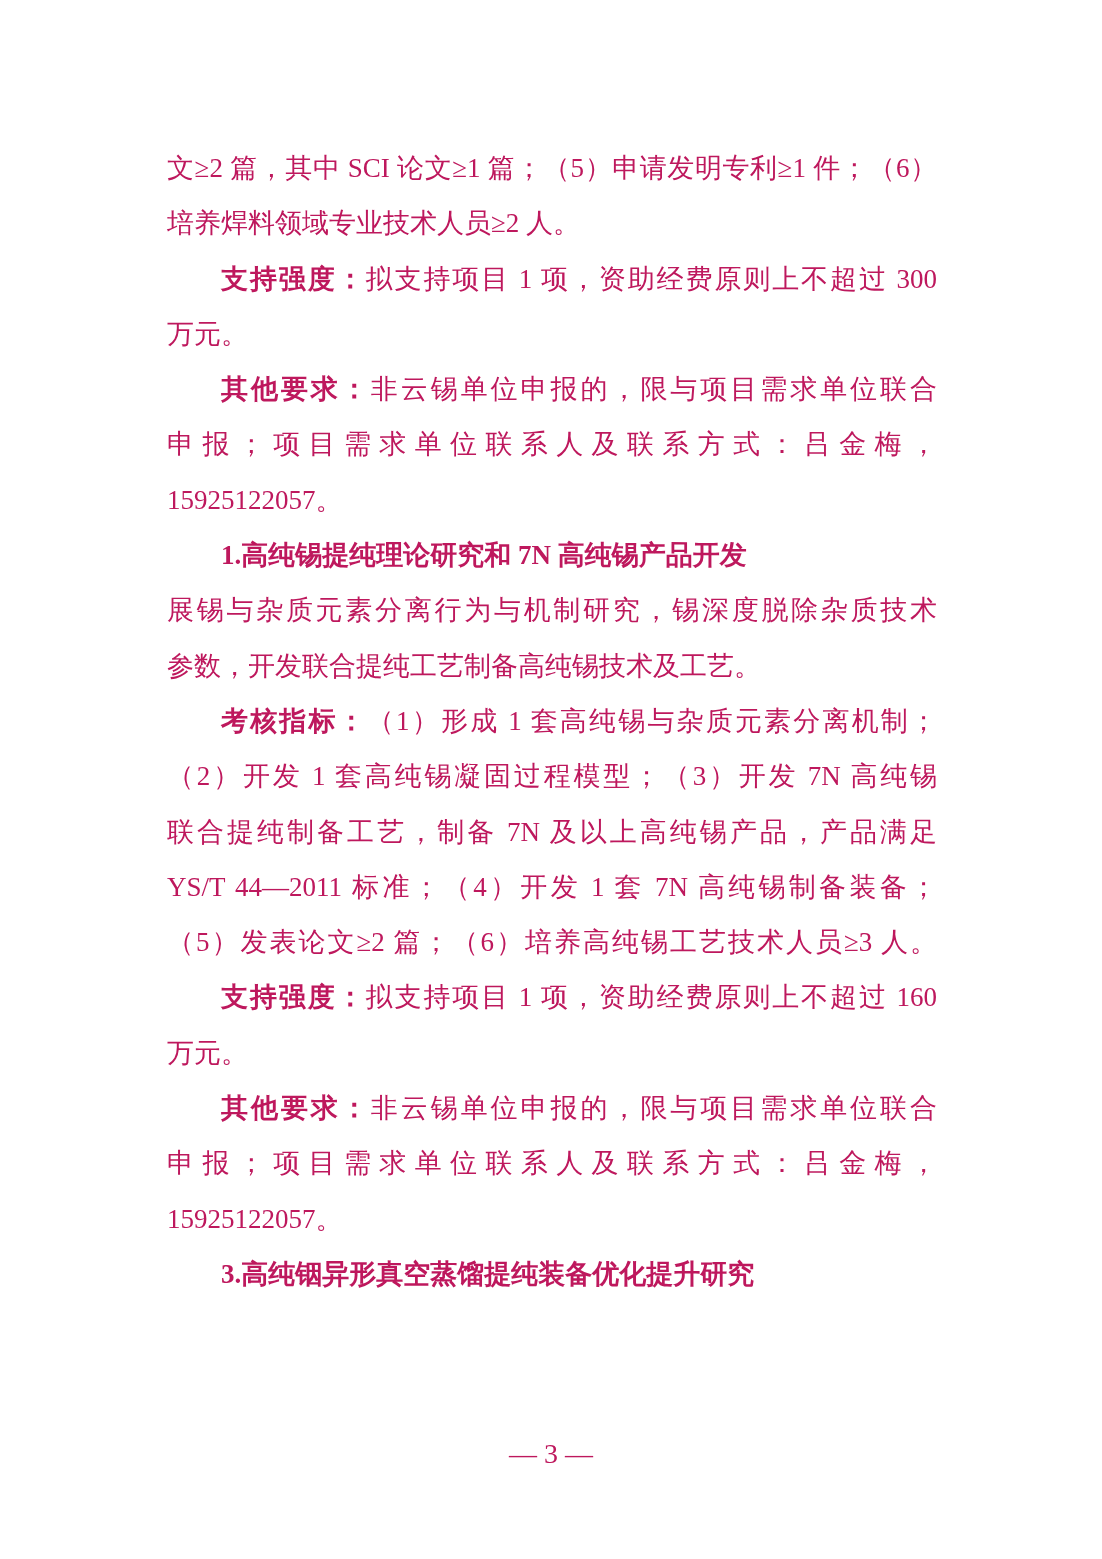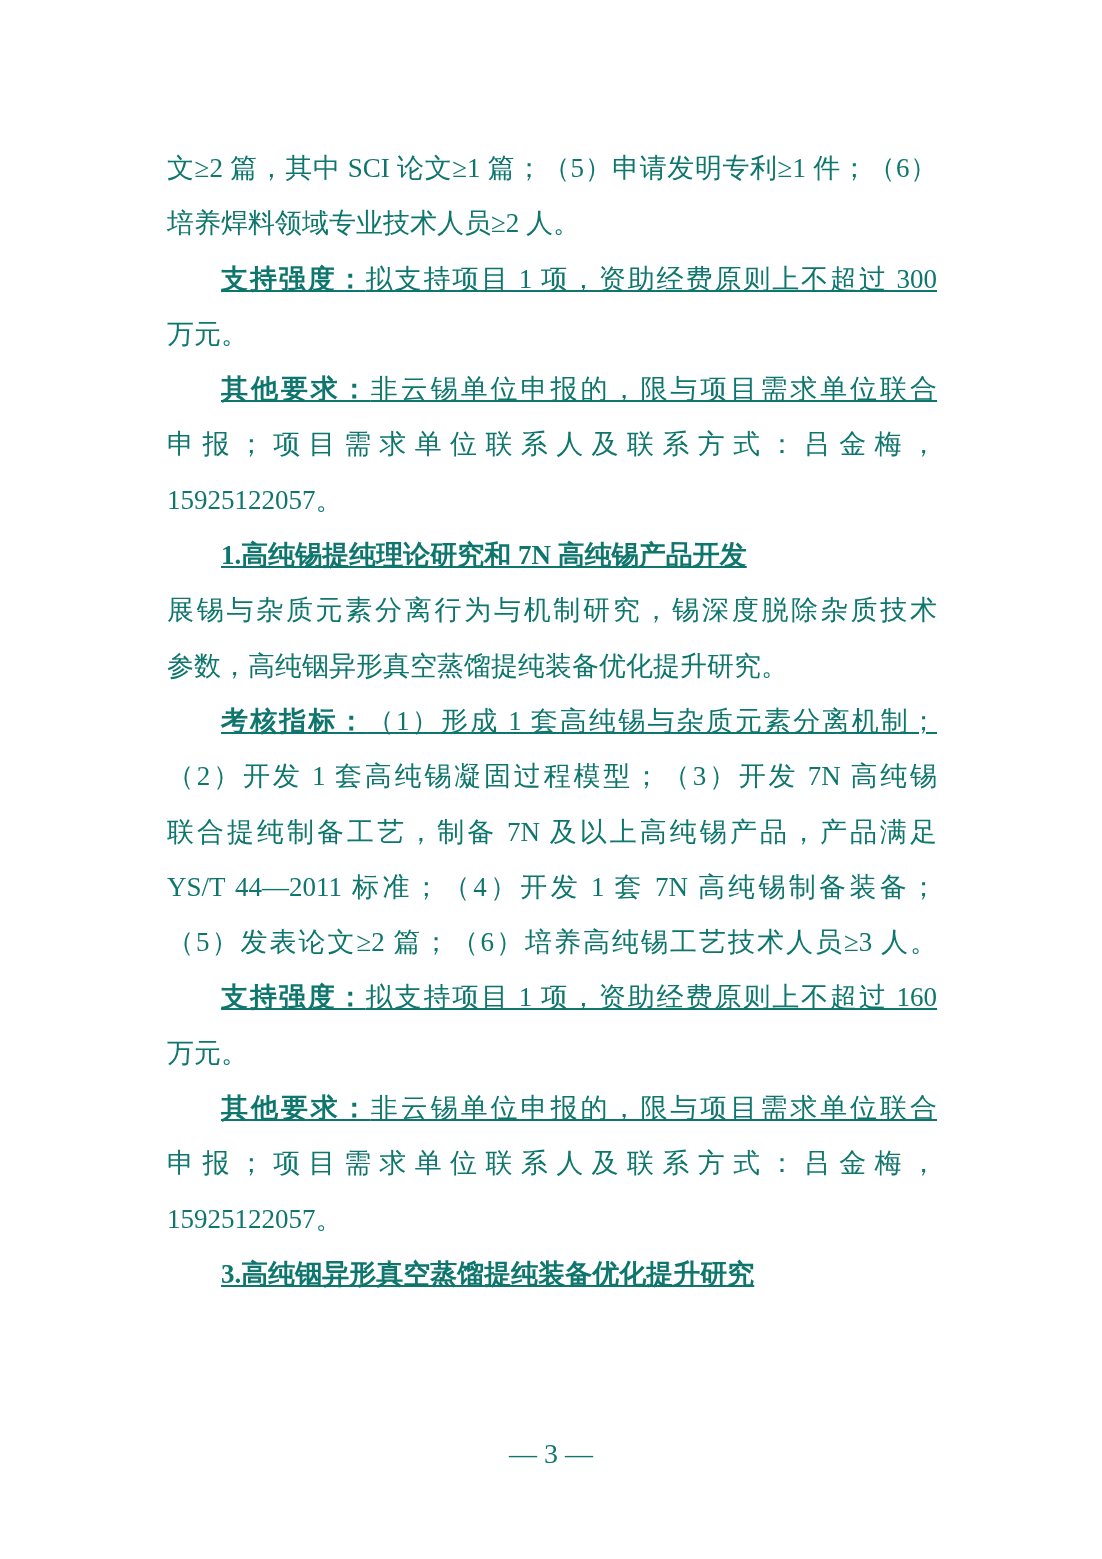--- a/index.html
+++ b/index.html
@@ -7,21 +7,21 @@
     padding: 0;
     background: #ffffff;
   }
   .page {
     position: relative;
     width: 1102px;
     height: 1559px;
     background: #ffffff;
     overflow: hidden;
     font-family: "Liberation Serif", "DejaVu Serif", serif;
-    color: #0f766e;
+    color: #be185d;
   }
   .doc {
     position: absolute;
     left: 167px;
     top: 141px;
     width: 770px;
   }
   .line {
     font-size: 27px;
     line-height: 55.3px;
@@ -29,21 +29,20 @@
     white-space: nowrap;
   }
   
   .jl {
     text-align: justify;
     text-align-last: justify;
   }
   
   .ind {
     text-indent: 2em;
-    text-decoration: underline;
   }
   
   .lab {
     font-weight: bold;
   }
   
   .hd {
     font-weight: bold;
   }
   .footer {
@@ -75,21 +74,21 @@
     <div class="line jl"><span>申报；项目需求单位联系人及联系方式：吕金梅，</span></div>
 
     <div class="line"><span>15925122057。</span></div>
 
     <div class="line hd ind"><span>1.高纯锡提纯理论研究和 7N 高纯锡产品开发</span></div>
 
 
     <div class="line jl"><span>展锡与杂质元素分离行为与机制研究，锡深度脱除杂质技术</span></div>
 
 
-    <div class="line"><span>参数，高纯铟异形真空蒸馏提纯装备优化提升研究。</span></div>
+    <div class="line"><span>参数，开发联合提纯工艺制备高纯锡技术及工艺。</span></div>
 
     <div class="line jl ind"><span class="lab">考核指标：</span><span>（1）形成 1 套高纯锡与杂质元素分离机制；</span></div>
 
     <div class="line jl"><span>（2）开发 1 套高纯锡凝固过程模型；（3）开发 7N 高纯锡</span></div>
 
     <div class="line jl"><span>联合提纯制备工艺，制备 7N 及以上高纯锡产品，产品满足</span></div>
 
     <div class="line jl"><span>YS/T 44—2011 标准；（4）开发 1 套 7N 高纯锡制备装备；</span></div>
 
     <div class="line jl"><span>（5）发表论文≥2 篇；（6）培养高纯锡工艺技术人员≥3 人。</span></div>

